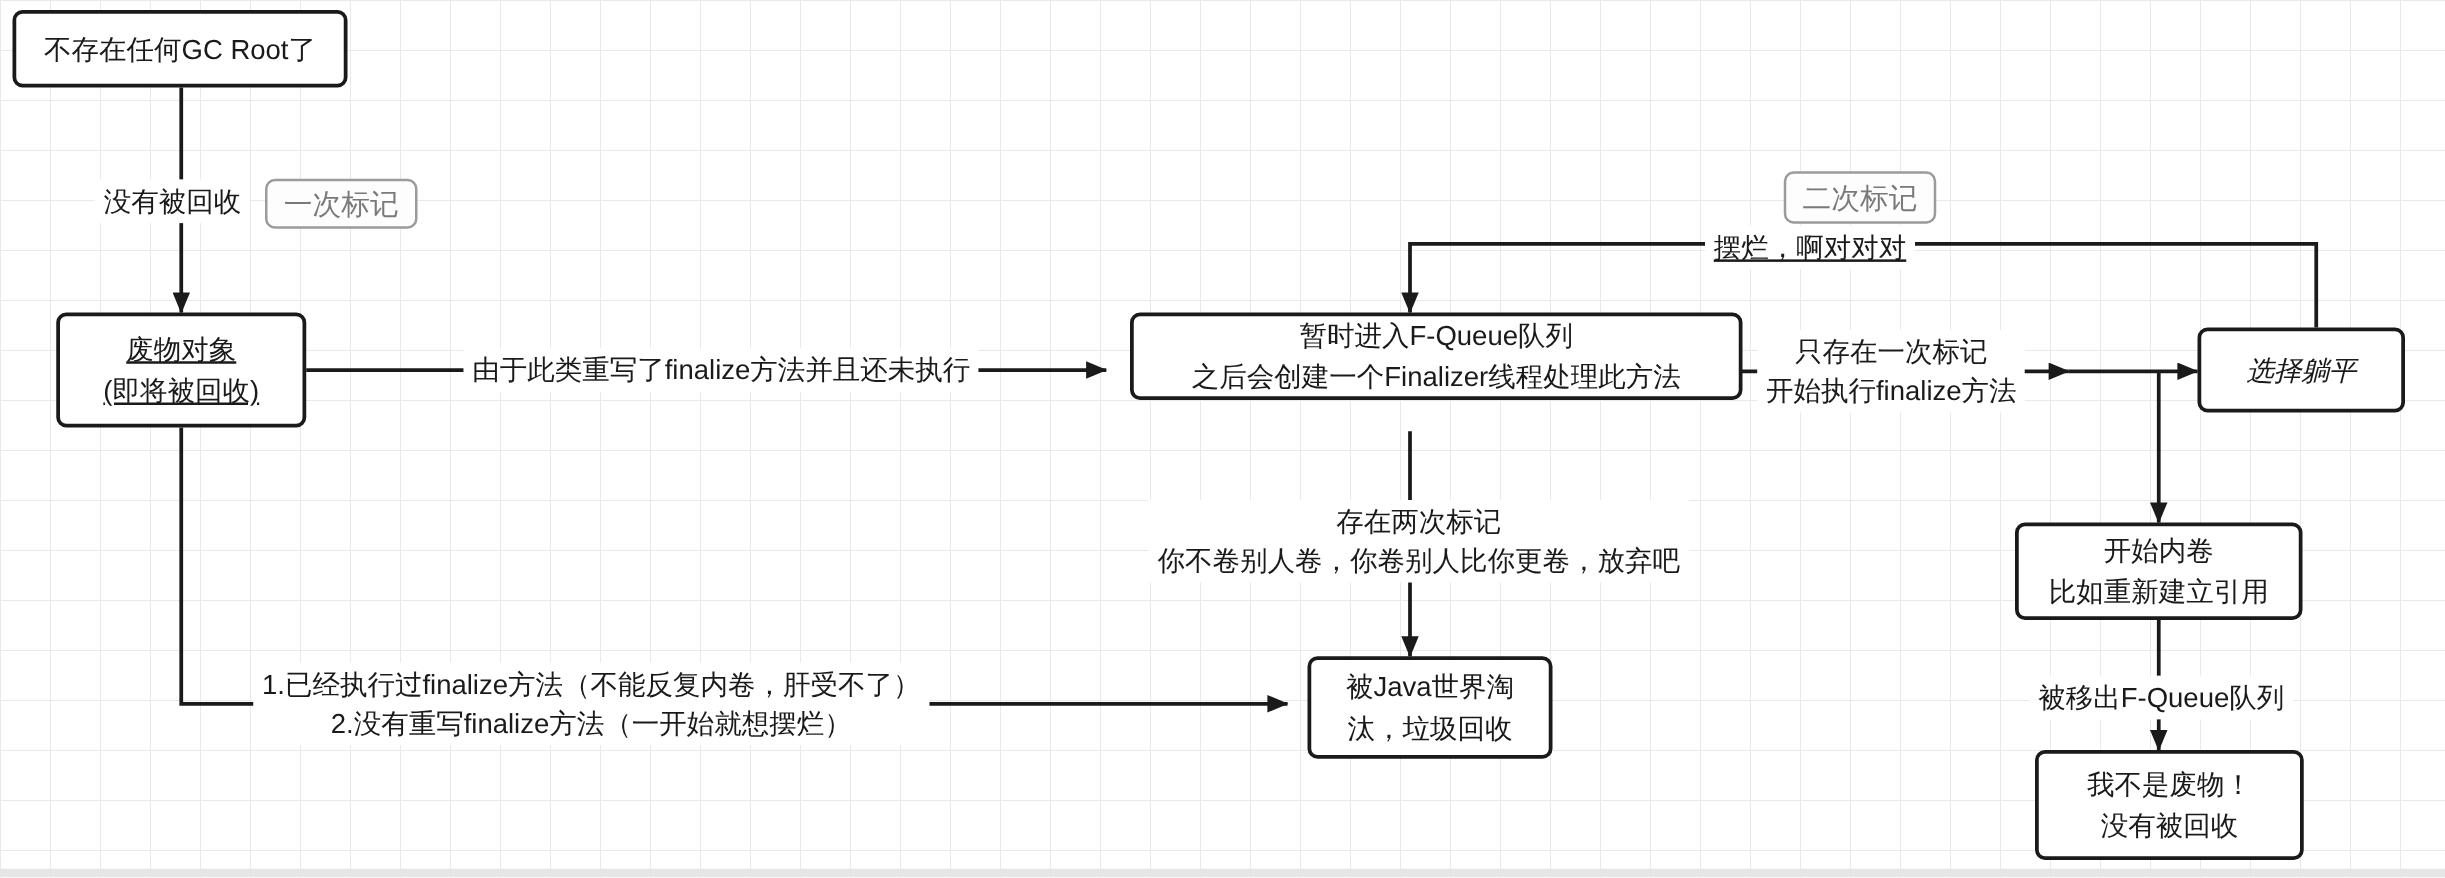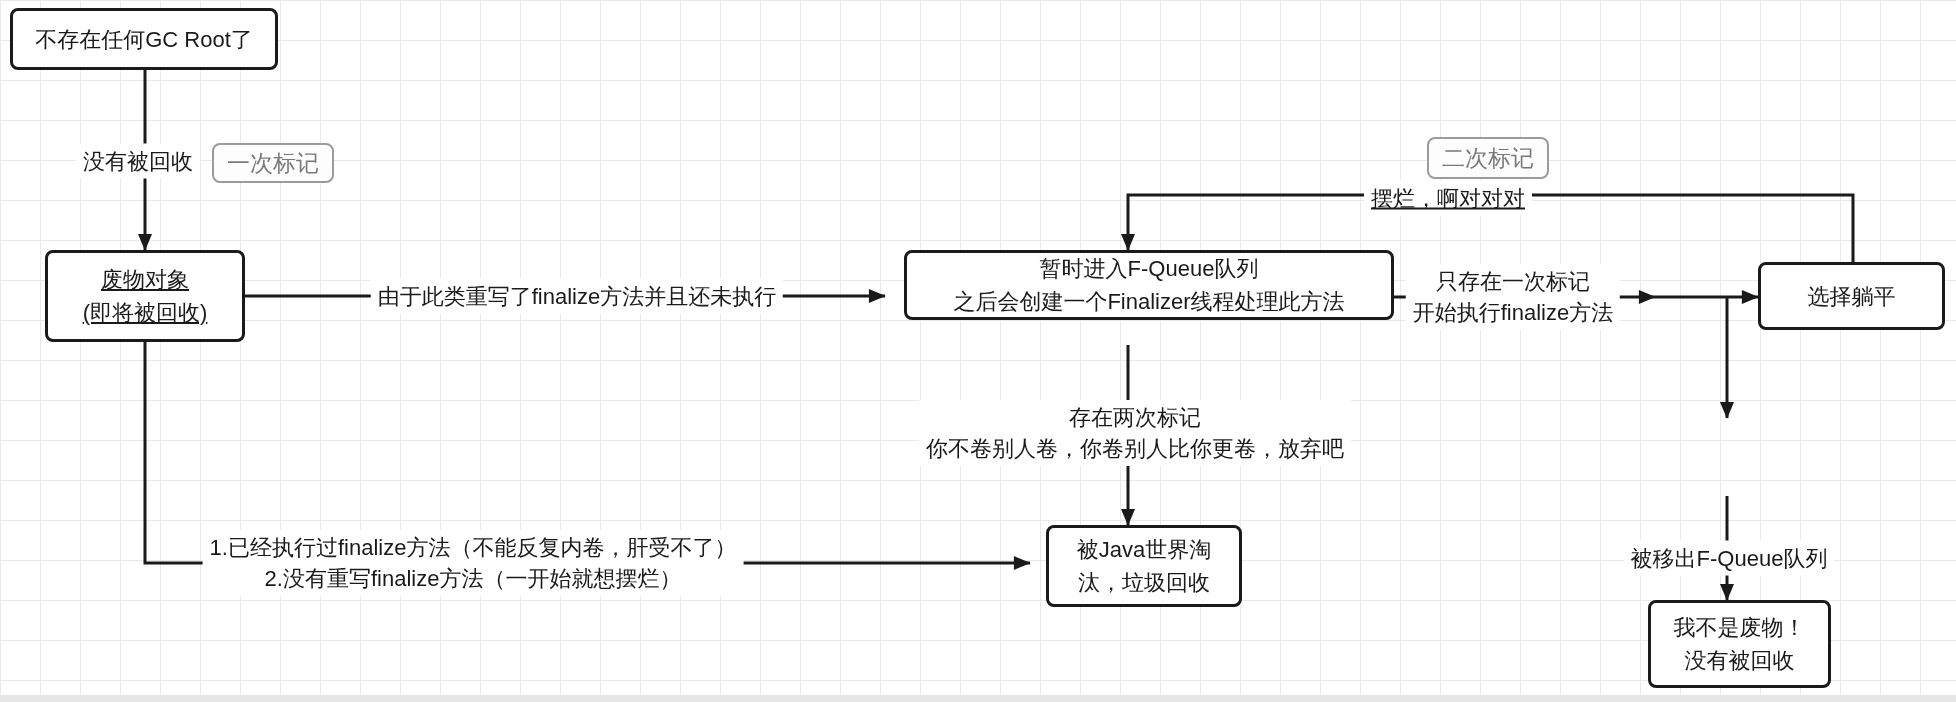--- a/index.html
+++ b/index.html
@@ -115,31 +115,35 @@
   <div class="node" style="left:45px;top:250px;width:200px;height:92px;text-decoration:underline;">
     <div>废物对象</div>
     <div>(即将被回收)</div>
   </div>
 
   <div class="node" style="left:904px;top:250px;width:490px;height:70px;">
     <div>暂时进入F-Queue队列</div>
     <div>之后会创建一个Finalizer线程处理此方法</div>
   </div>
 
-  <div class="node" style="left:1758px;top:262px;width:187px;height:68px;">
+  <div class="node" style="left:1758px;top:262px;width:166px;height:68px;font-style:italic;">
     <div>选择躺平</div>
   </div>
 
   <div class="node" style="left:1030px;top:525px;width:196px;height:82px;margin-left:16px;">
     <div>被Java世界淘</div>
     <div>汰，垃圾回收</div>
   </div>
 
+  <div class="node" style="left:1612px;top:418px;width:230px;height:78px;">
+    <div>开始内卷</div>
+    <div>比如重新建立引用</div>
+  </div>
 
-  <div class="node" style="left:1628px;top:600px;width:183px;height:88px;margin-left:20px;">
+  <div class="node" style="left:1628px;top:600px;width:215px;height:88px;">
     <div>我不是废物！</div>
     <div>没有被回收</div>
   </div>
 
   <div class="badge" style="left:212px;top:143px;width:122px;height:40px;">一次标记</div>
   <div class="badge" style="left:1427px;top:137px;width:122px;height:42px;">二次标记</div>
 
   <div class="elabel" style="left:138px;top:161px;">没有被回收</div>
 
   <div class="elabel" style="left:577px;top:296px;">由于此类重写了finalize方法并且还未执行</div>

